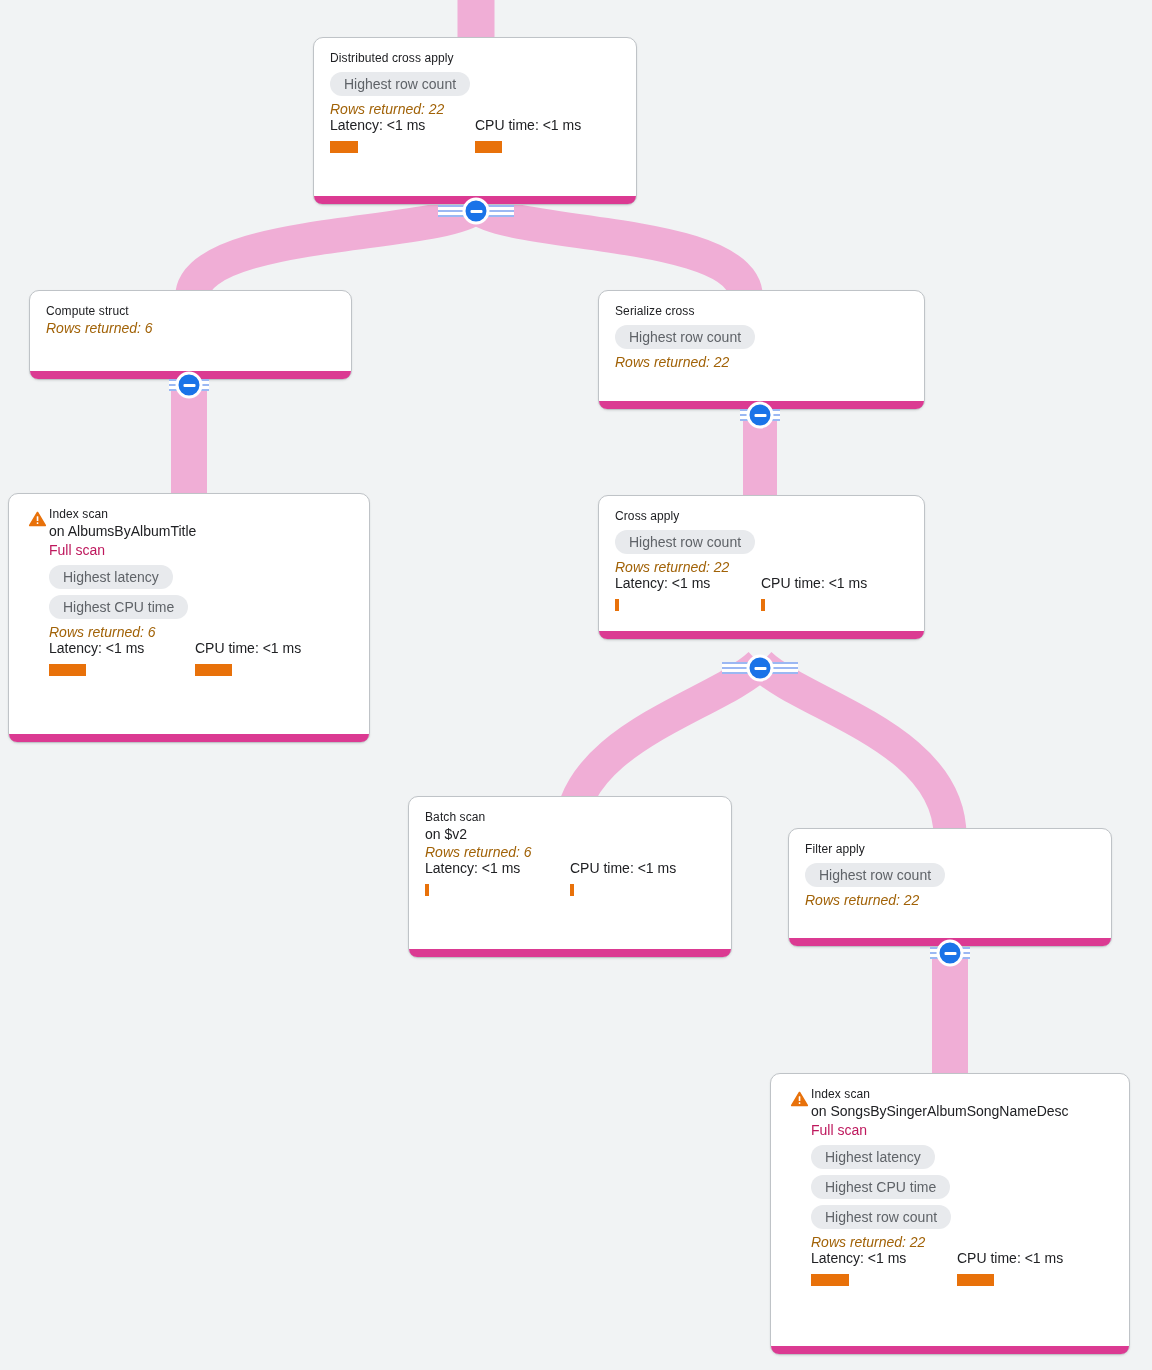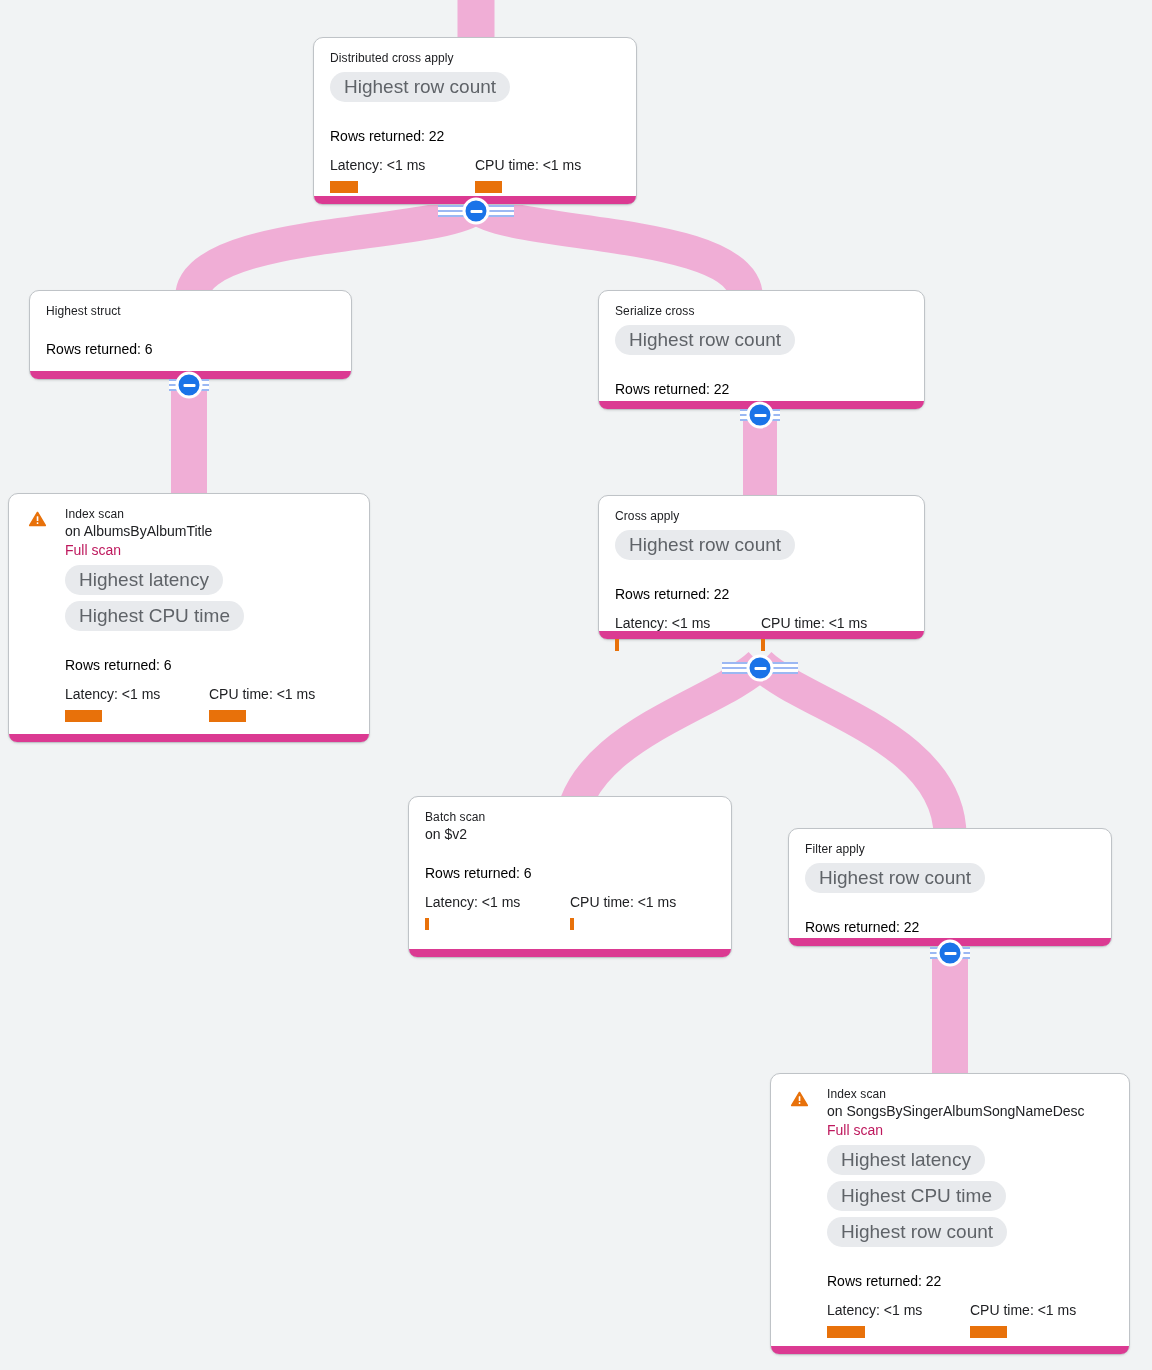--- a/index.html
+++ b/index.html
@@ -45,21 +45,21 @@
     bottom: 0;
     height: 8px;
     background: #DB3A92;
     border-radius: 0 0 8px 8px;
   }
   .node .content {
     padding: 13px 16px 10px 16px;
     font-size: 14px;
   }
   .node.warn .content {
-    padding-left: 56px;
+    padding-left: 40px;
   }
   .warn-icon {
     position: absolute;
     left: 19px;
     top: 16px;
     width: 19px;
     height: 19px;
   }
   .title {
     font-size: 12px;
@@ -76,32 +76,32 @@
     margin-top: 3px;
     color: #be185d;
   }
   .badges {
     margin-top: 4px;
   }
   .badge {
     display: inline-block;
     background: #E8EAED;
     color: #5F6368;
-    font-size: 19px;
+    font-size: 14px;
     padding: 4px 14px;
     border-radius: 15px;
     margin: 3px 0;
   }
   .rows {
-    margin-top: 23px;
-    color: #000000;
+    margin-top: 2px;
+    color: #a16207;
+    font-style: italic;
   }
   .metrics {
     display: flex;
-    margin-top: 13px;
   }
   .metric {
     width: 146px;
   }
   .metric .bar {
     height: 12px;
     margin-top: 8px;
     background: #E8710A;
   }
   .collapse {
@@ -175,21 +175,21 @@
           <div>CPU time: &lt;1 ms</div>
           <div class="bar" style="width: 27px;"></div>
         </div>
       </div>
     </div>
     <div class="accent"></div>
   </div>
 
   <div class="node" style="left:29px;top:290px;width:323px;height:90px">
     <div class="content">
-      <div class="title">Highest struct</div>
+      <div class="title">Compute struct</div>
       <div class="rows">Rows returned: 6</div>
     </div>
     <div class="accent"></div>
   </div>
 
   <div class="node" style="left:598px;top:290px;width:327px;height:120px">
     <div class="content">
       <div class="title">Serialize cross</div>
       <div class="badges"><span class="badge">Highest row count</span></div>
       <div class="rows">Rows returned: 22</div>

